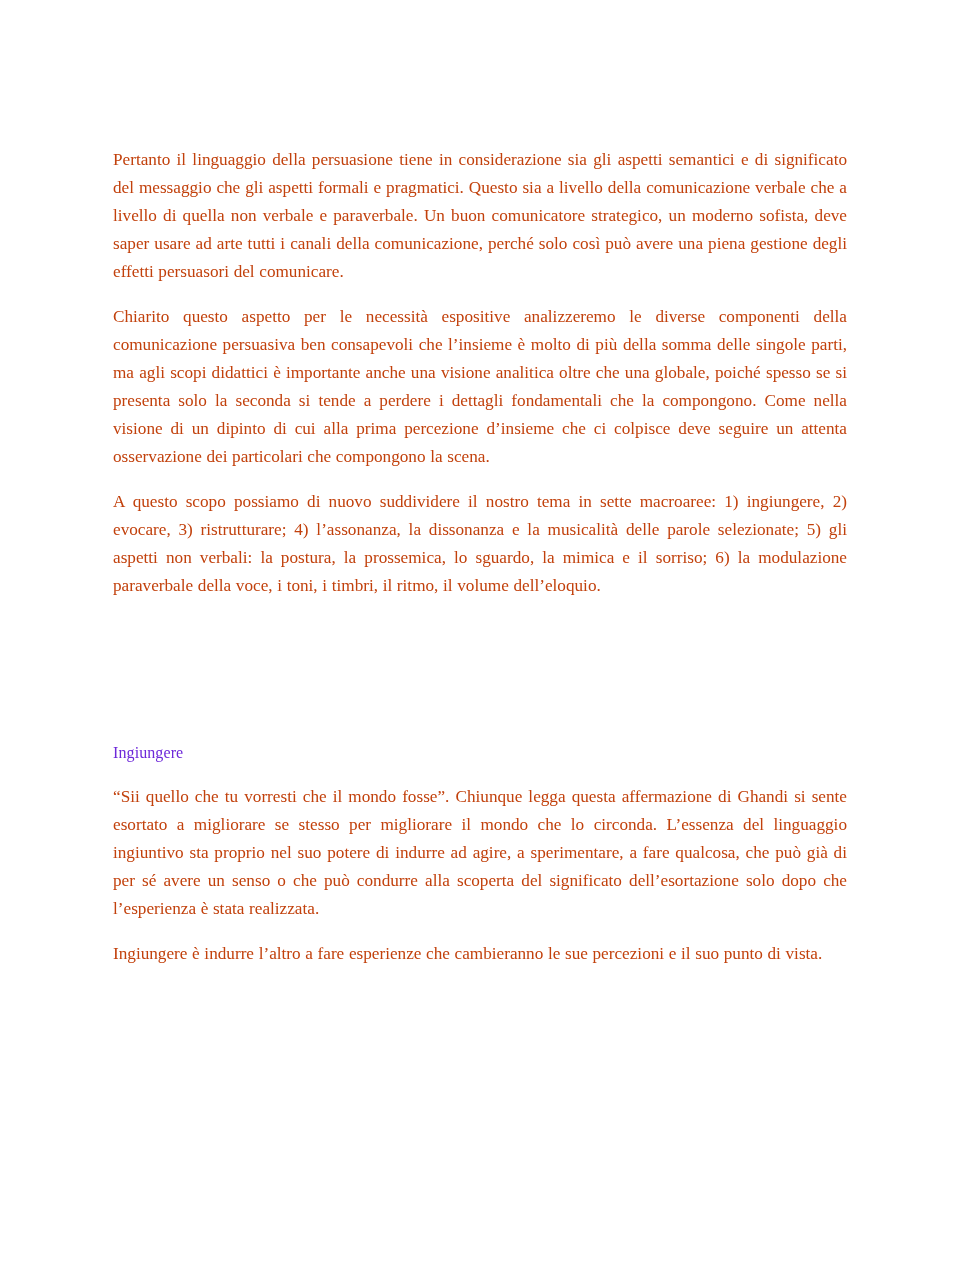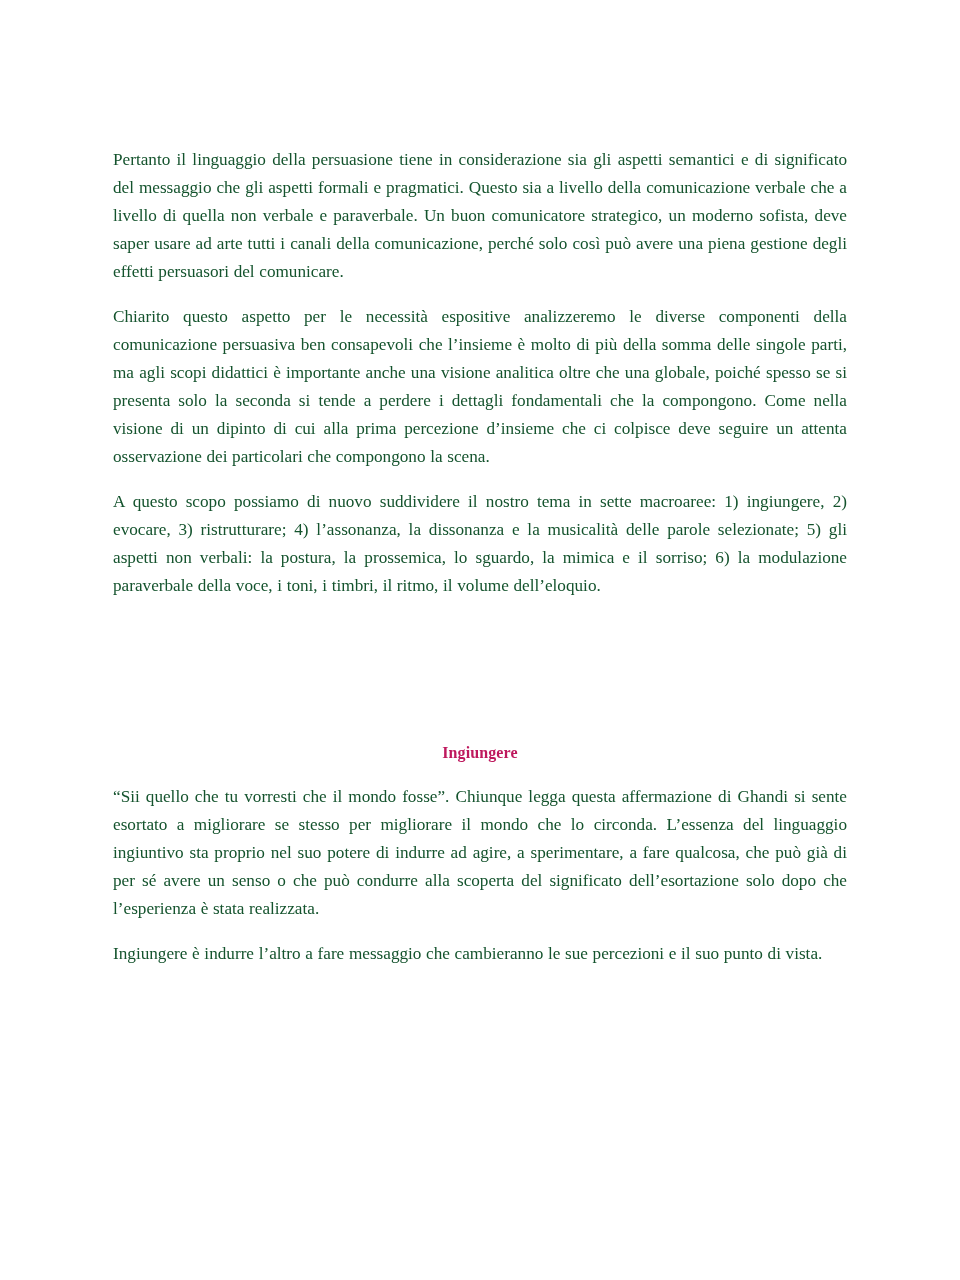--- a/index.html
+++ b/index.html
@@ -31,36 +31,36 @@
     top: 146px;
     width: 734px;
   }
 
   .para {
     font-size: 17.2px;
     line-height: 28px;
     text-align: justify;
     text-justify: inter-word;
     margin: 0 0 17px 0;
-    color: #14532d;
+    color: #c2410c;
     hyphens: none;
     word-spacing: 0.02em;
   }
 
   .para:last-child {
     margin-bottom: 0;
   }
 
   .section-heading {
     font-size: 16px;
     line-height: 28px;
-    font-weight: bold;
-    text-align: center;
+    font-weight: normal;
+    text-align: left;
     margin: 0 0 16px 0;
-    color: #be185d;
+    color: #6d28d9;
     letter-spacing: 0.1px;
   }
 
   
   .section-gap {
     height: 122px;
   }
 </style>
 </head>
 <body>
@@ -75,17 +75,17 @@
 
     <p class="para">A questo scopo possiamo di nuovo suddividere il nostro tema in sette macroaree: 1) ingiungere, 2) evocare, 3) ristrutturare; 4) l’assonanza, la dissonanza e la musicalità delle parole selezionate; 5) gli aspetti non verbali: la postura, la prossemica, lo sguardo, la mimica e il sorriso; 6) la modulazione paraverbale della voce, i toni, i timbri, il ritmo, il volume dell’eloquio.</p>
 
 
     <div class="section-gap"></div>
 
     <h2 class="section-heading">Ingiungere</h2>
 
     <p class="para">“Sii quello che tu vorresti che il mondo fosse”. Chiunque legga questa affermazione di Ghandi si sente esortato a migliorare se stesso per migliorare il mondo che lo circonda. L’essenza del linguaggio ingiuntivo sta proprio nel suo potere di indurre ad agire, a sperimentare, a fare qualcosa, che può già di per sé avere un senso o che può condurre alla scoperta del significato dell’esortazione solo dopo che l’esperienza è stata realizzata.</p>
 
-    <p class="para">Ingiungere è indurre l’altro a fare messaggio che cambieranno le sue percezioni e il suo punto di vista.</p>
+    <p class="para">Ingiungere è indurre l’altro a fare esperienze che cambieranno le sue percezioni e il suo punto di vista.</p>
 
   </div>
 
 </div>
 
 </body></html>

